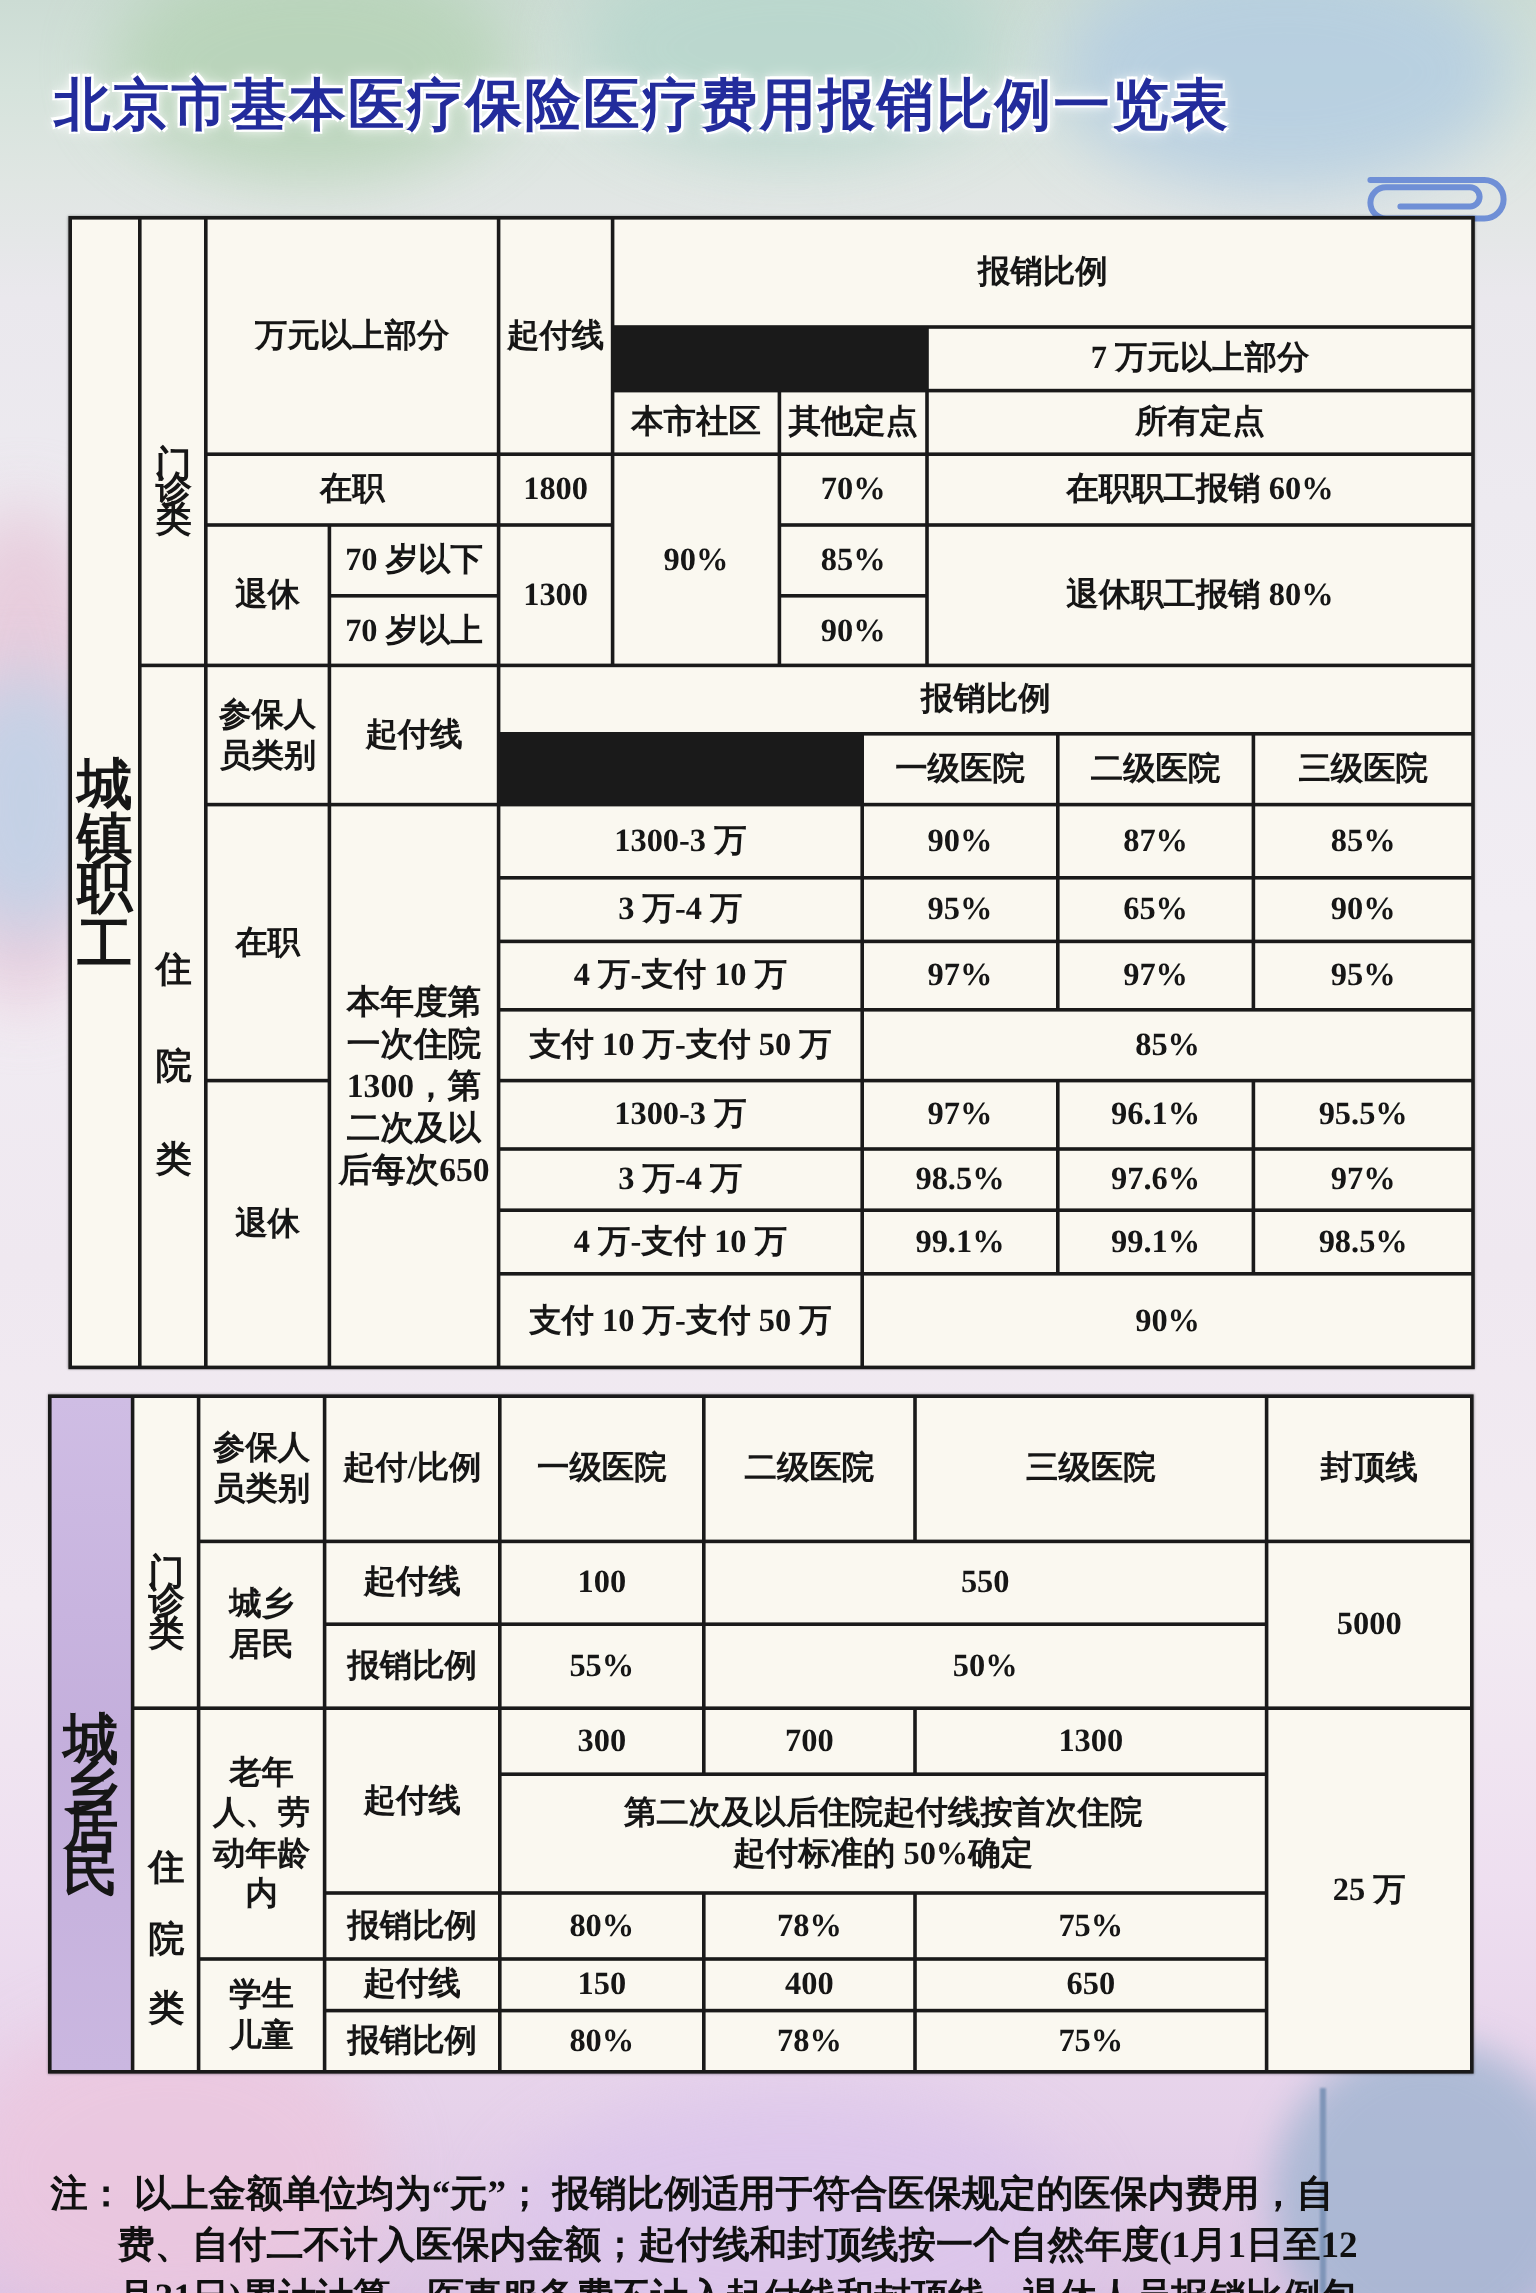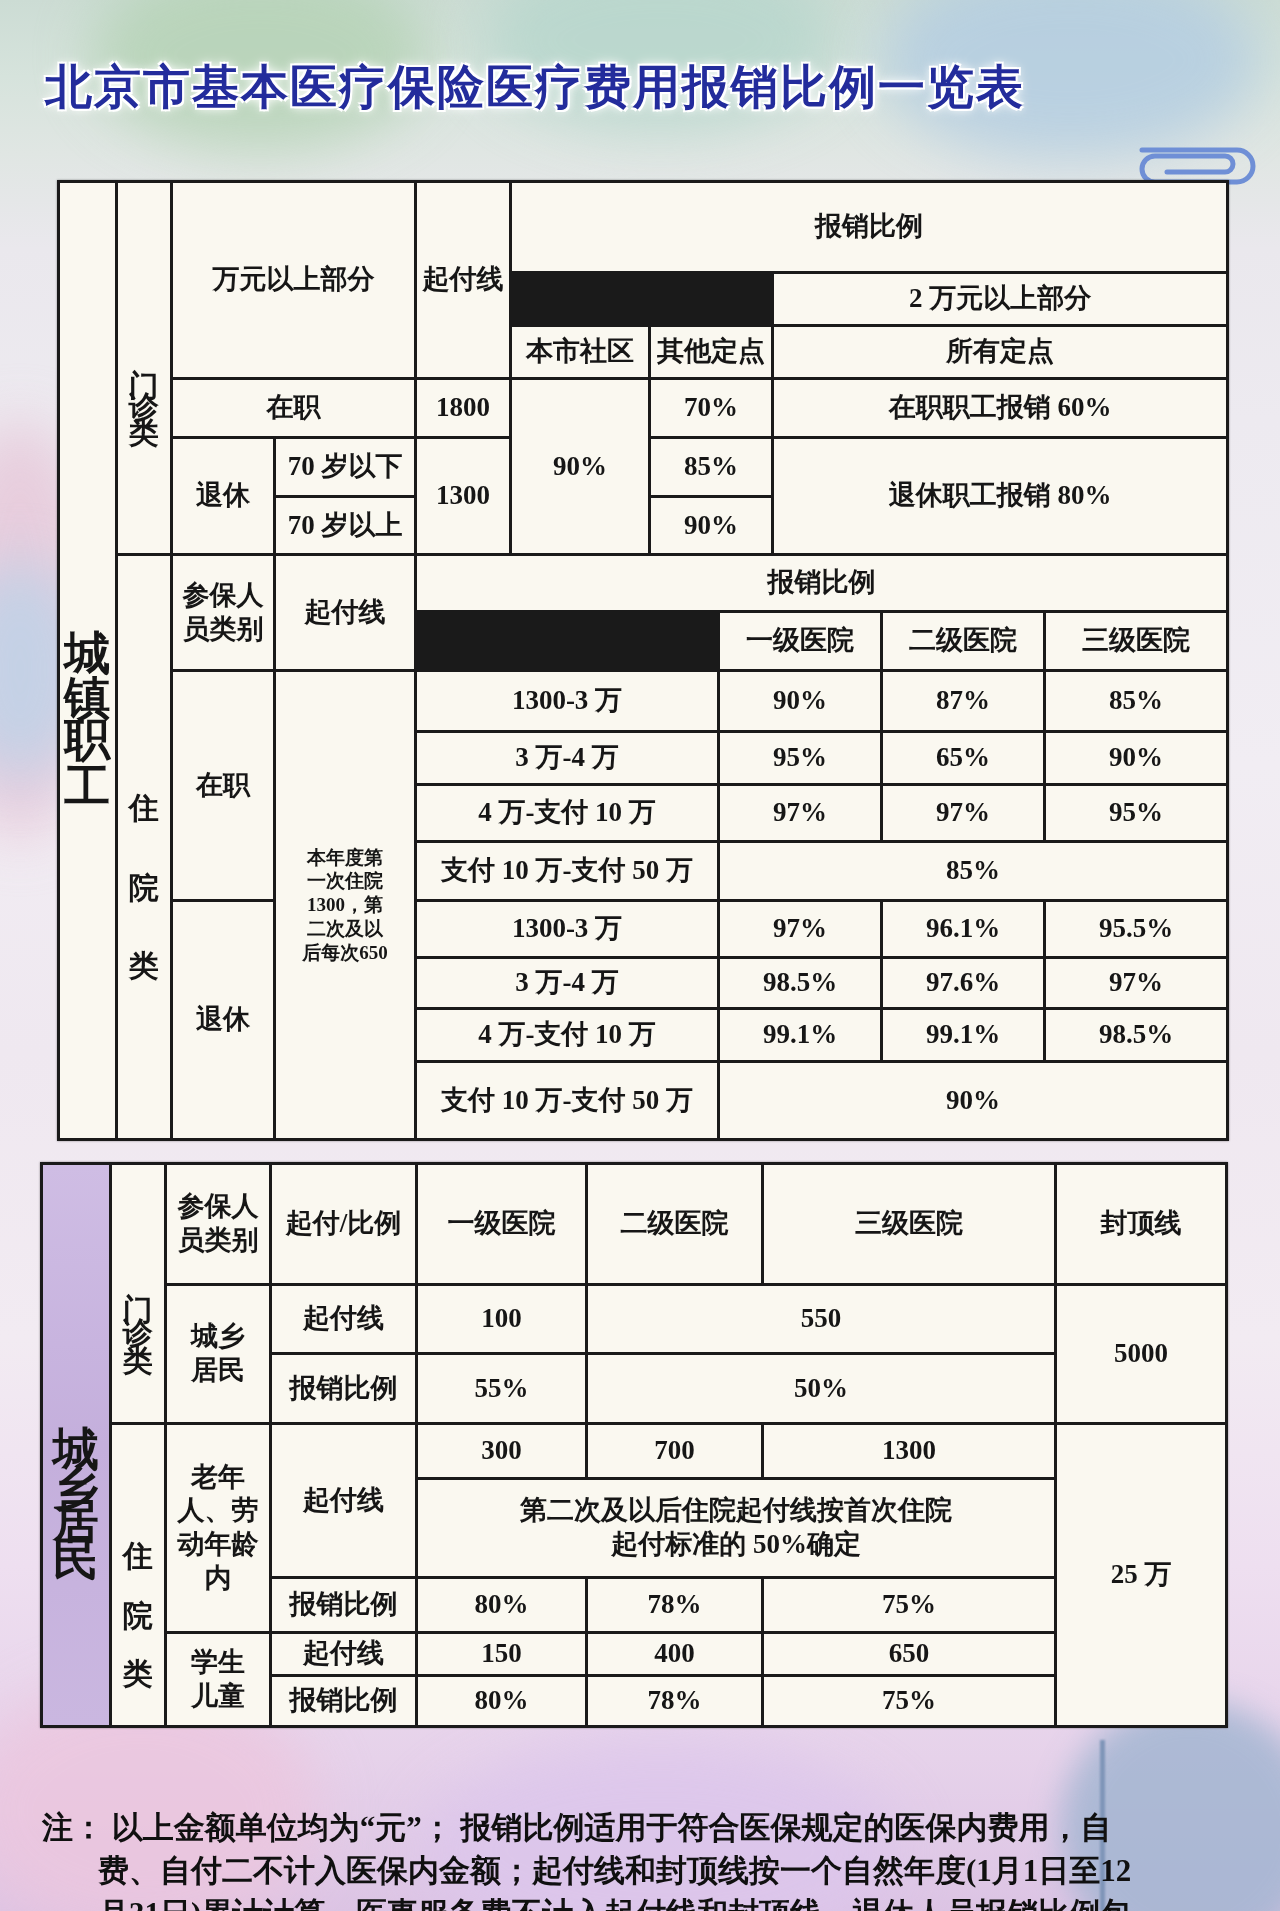--- a/index.html
+++ b/index.html
@@ -67,21 +67,21 @@
   <div class="tbl t1">
     <div class="tbl-inner">
       <div class="cell vtext glabel">城镇职工</div>
       <div class="tbl-right">
 
         <div class="grid g-emp-out">
           <div class="cell vtext sec sp-a" style="grid-area:1/1/7/2">门诊类</div>
           <div class="cell" style="grid-area:1/2/4/4">万元以上部分</div>
           <div class="cell" style="grid-area:1/4/4/5">起付线</div>
           <div class="cell" style="grid-area:1/5/2/8">报销比例</div>
-          <div class="cell" style="grid-area:2/7/3/8">2 万元以上部分</div>
+          <div class="cell" style="grid-area:2/7/3/8">7 万元以上部分</div>
           <div class="cell" style="grid-area:3/5/4/6">本市社区</div>
           <div class="cell" style="grid-area:3/6/4/7">其他定点</div>
           <div class="cell" style="grid-area:3/7/4/8">所有定点</div>
           <div class="cell" style="grid-area:4/2/5/4">在职</div>
           <div class="cell" style="grid-area:4/4/5/5">1800</div>
           <div class="cell" style="grid-area:4/5/7/6">90%</div>
           <div class="cell" style="grid-area:4/6/5/7">70%</div>
           <div class="cell" style="grid-area:4/7/5/8">在职职工报销 60%</div>
           <div class="cell" style="grid-area:5/2/7/3">退休</div>
           <div class="cell" style="grid-area:5/3/6/4">70 岁以下</div>
@@ -95,21 +95,21 @@
         <div class="grid g-emp-in">
           <div class="cell vtext sec sp-b" style="grid-area:1/1/11/2">住院类</div>
           <div class="cell pre" style="grid-area:1/2/3/3">参保人
 员类别</div>
           <div class="cell" style="grid-area:1/3/3/4">起付线</div>
           <div class="cell" style="grid-area:1/4/2/8">报销比例</div>
           <div class="cell" style="grid-area:2/5/3/6">一级医院</div>
           <div class="cell" style="grid-area:2/6/3/7">二级医院</div>
           <div class="cell" style="grid-area:2/7/3/8">三级医院</div>
           <div class="cell" style="grid-area:3/2/7/3">在职</div>
-          <div class="cell pre" style="grid-area:3/3/11/4;font-size:19px">本年度第
+          <div class="cell pre" style="grid-area:3/3/11/4;font-size:28px">本年度第
 一次住院
 1300，第
 二次及以
 后每次650</div>
 
           <div class="cell" style="grid-area:3/4/4/5">1300-3 万</div>
           <div class="cell" style="grid-area:3/5/4/6">90%</div>
           <div class="cell" style="grid-area:3/6/4/7">87%</div>
           <div class="cell" style="grid-area:3/7/4/8">85%</div>
 

